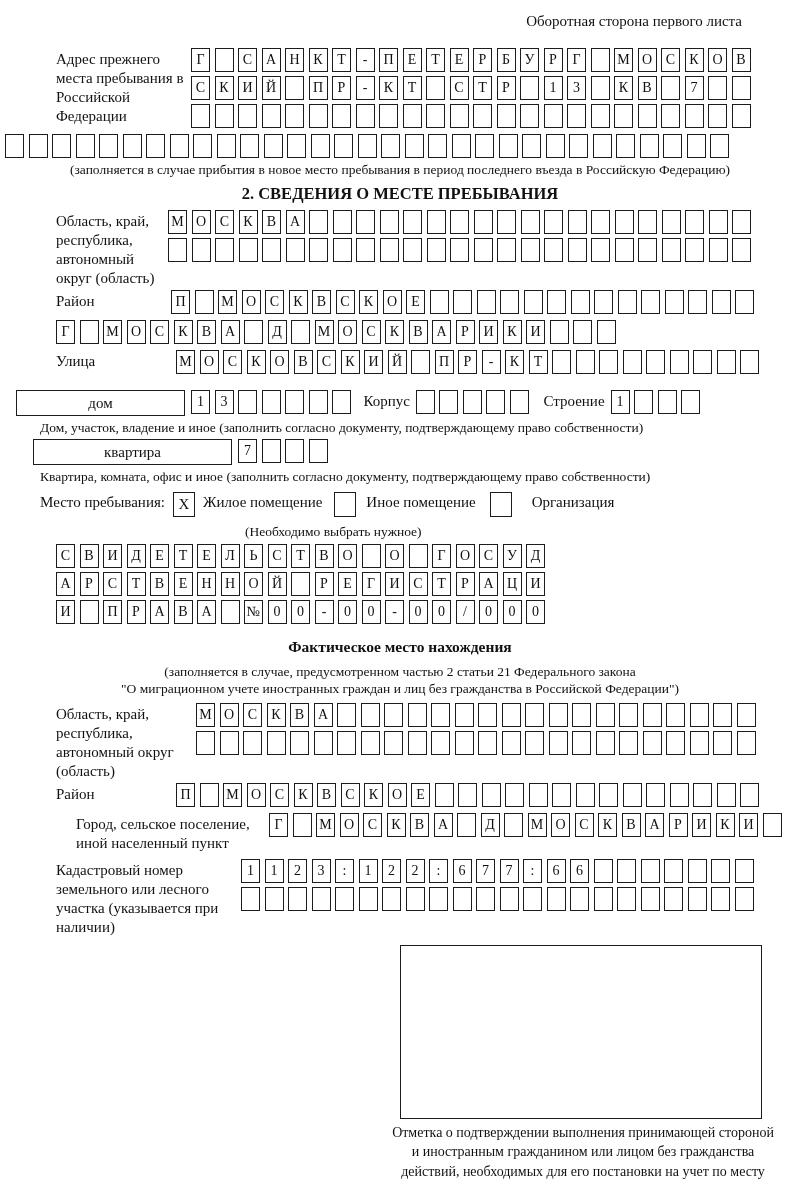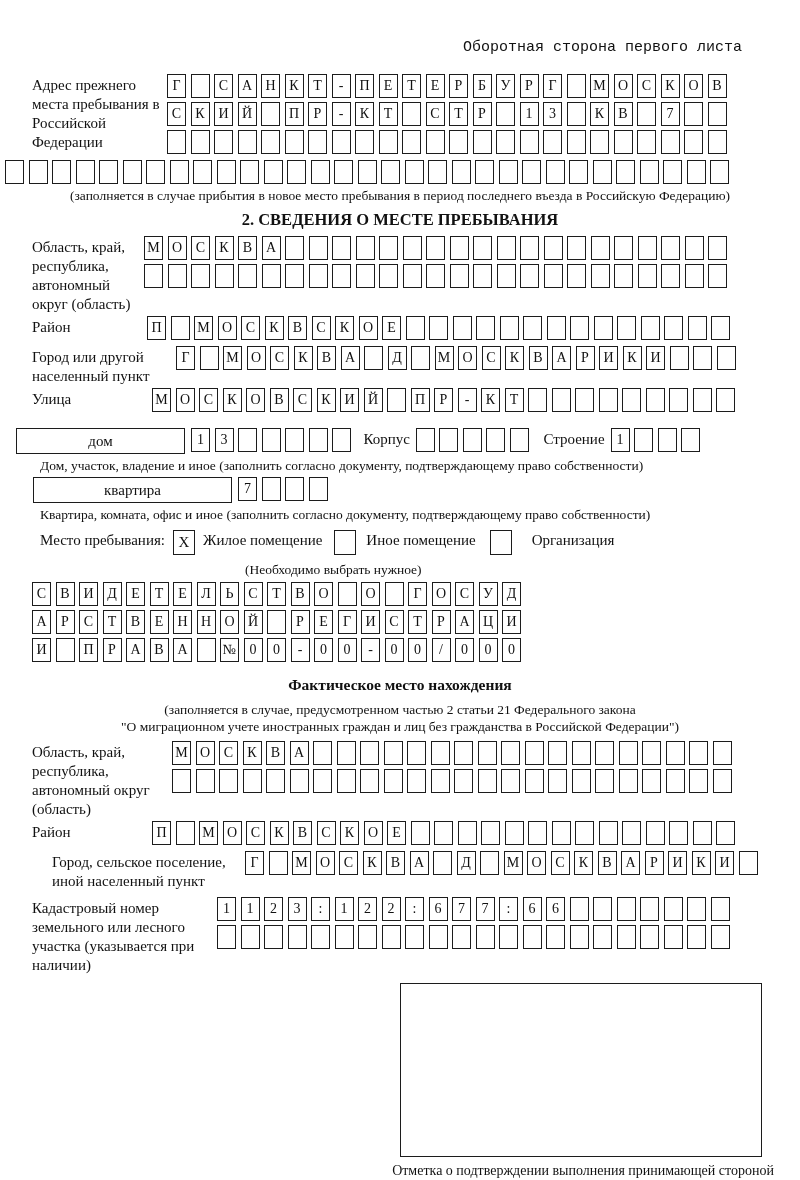--- a/index.html
+++ b/index.html
@@ -1,28 +1,28 @@
 <!DOCTYPE html>
 <html><head>
 <meta charset="utf-8">
 <style>
   html,body{margin:0;padding:0;background:#fff;}
   body{
     width:800px;height:1180px;overflow:hidden;position:relative;
     font-family:"Liberation Serif","DejaVu Serif",serif;color:#111;
   }
-  .top-note{padding-top:39px;padding-right:58px;text-align:right;font-size:15px;font-family:Liberation Mono, monospace;}
+  .top-note{padding-top:13px;padding-right:58px;text-align:right;font-size:15px;}
   
   .boxrow{display:flex;margin-bottom:4px;flex:none;}
   .cbox{
     flex:none;display:inline-flex;align-items:center;justify-content:center;
     width:17px;height:22px;border:1.5px solid #1c1c1c;margin-right:4.5px;
     font-size:14px;line-height:1;
   }
-  .field{display:flex;align-items:flex-start;padding-left:32px;margin-bottom:2px;}
+  .field{display:flex;align-items:flex-start;padding-left:56px;margin-bottom:2px;}
   .flabel{flex:none;font-size:15px;line-height:19px;padding-top:2px;}
   .rows{display:flex;flex-direction:column;}
   .smallnote{font-size:13.5px;padding-left:40px;margin:1px 0 3px 0;}
   .centernote{font-size:13.5px;text-align:center;margin:1px 0;}
   .h2title{font-size:16.5px;font-weight:bold;text-align:center;margin:6px 0 6px 0;}
   .h3title{font-size:15.5px;font-weight:bold;text-align:center;margin:10px 0 8px 0;}
   .widebox{
     flex:none;border:1.5px solid #1c1c1c;height:24px;display:flex;
     align-items:center;justify-content:center;font-size:15px;
   }
@@ -246,21 +246,20 @@
       <span class="cbox"></span>
       <span class="cbox"></span>
       <span class="cbox"></span>
       <span class="cbox"></span>
       <span class="cbox"></span>
       <span class="cbox"></span>
     </div>
 </div>
 
 <div class="field">
-  <div class="flabel" style="width:144px;">Город или другой населенный пункт</div>
   <div class="boxrow">
       <span class="cbox">Г</span>
       <span class="cbox"></span>
       <span class="cbox">М</span>
       <span class="cbox">О</span>
       <span class="cbox">С</span>
       <span class="cbox">К</span>
       <span class="cbox">В</span>
       <span class="cbox">А</span>
       <span class="cbox"></span>

